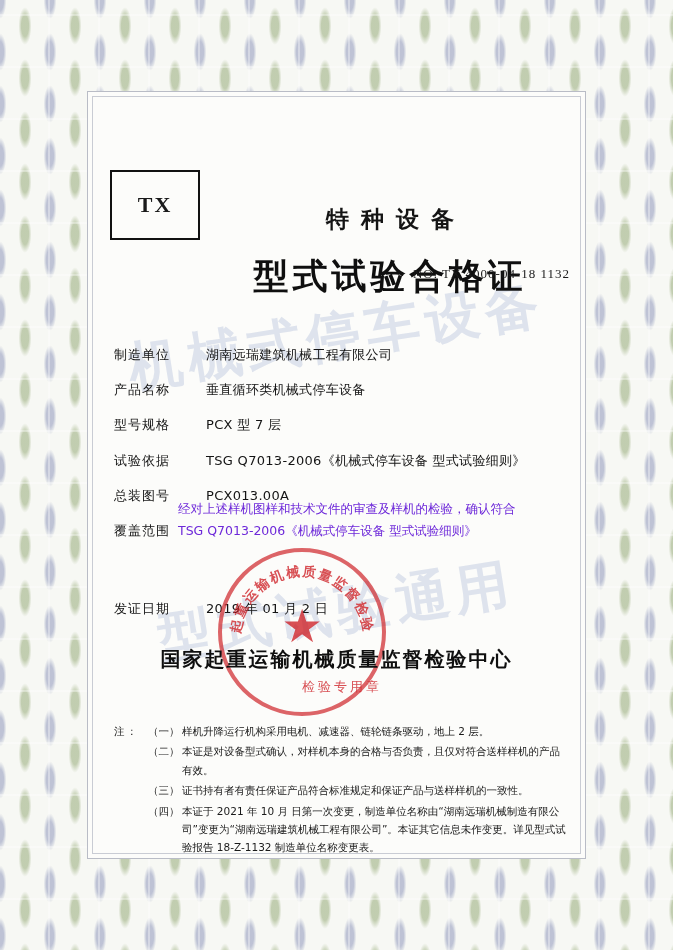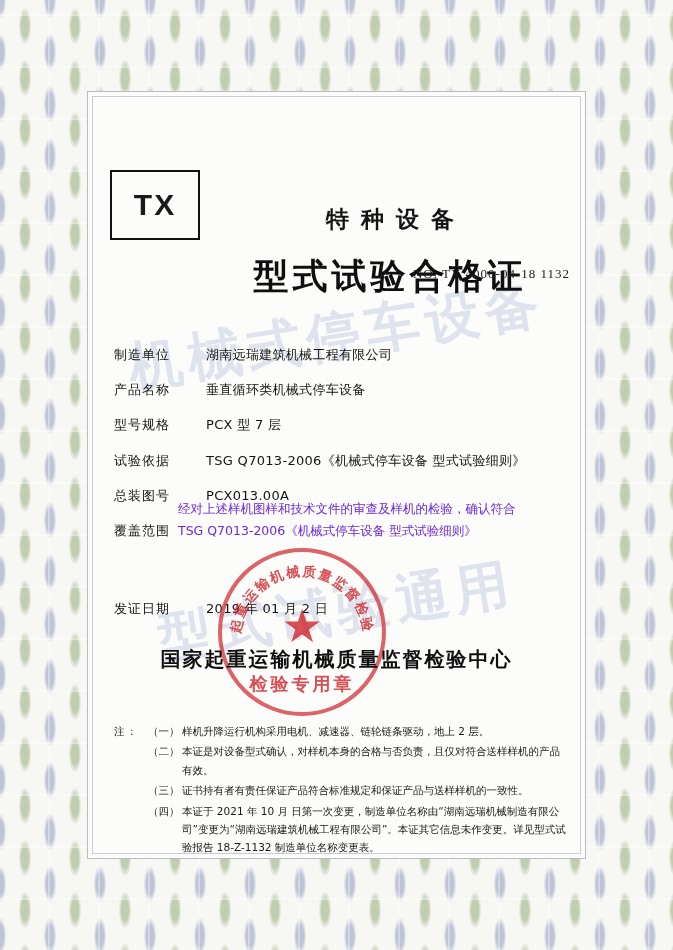--- a/index.html
+++ b/index.html
@@ -93,22 +93,22 @@
   .tx-box {
     position: absolute;
     left: 10px;
     top: 62px;
     width: 86px;
     height: 66px;
     border: 2px solid #111;
     display: flex;
     align-items: center;
     justify-content: center;
-    font-family: Liberation Sans, sans-serif;
-    font-size: 30px;
+    font-family: Liberation Serif, serif;
+    font-size: 22px;
     font-weight: bold;
     letter-spacing: 2px;
   }
 
   .title-block {
     position: absolute;
     left: 110px;
     top: 48px;
     width: 360px;
     text-align: center;
@@ -220,24 +220,24 @@
     transform: translate(-50%,-50%);
     font-size: 46px;
     line-height: 1;
     color: rgba(206,32,38,0.85);
   }
   .seal .seal-sub {
     position: absolute;
     left: 0;
     bottom: 16px;
     width: 100%;
-    text-align: center;
-    font-size: 18px;
+    text-align: right;
+    font-size: 13px;
     letter-spacing: 3px;
-    font-weight: bold;
+    font-weight: normal;
   }
   .seal-arc {
     position: absolute;
     inset: 0;
   }
   .seal-arc text {
     font-family: "DejaVu Sans", sans-serif;
     font-size: 13.5px;
     font-weight: bold;
     letter-spacing: 2px;

